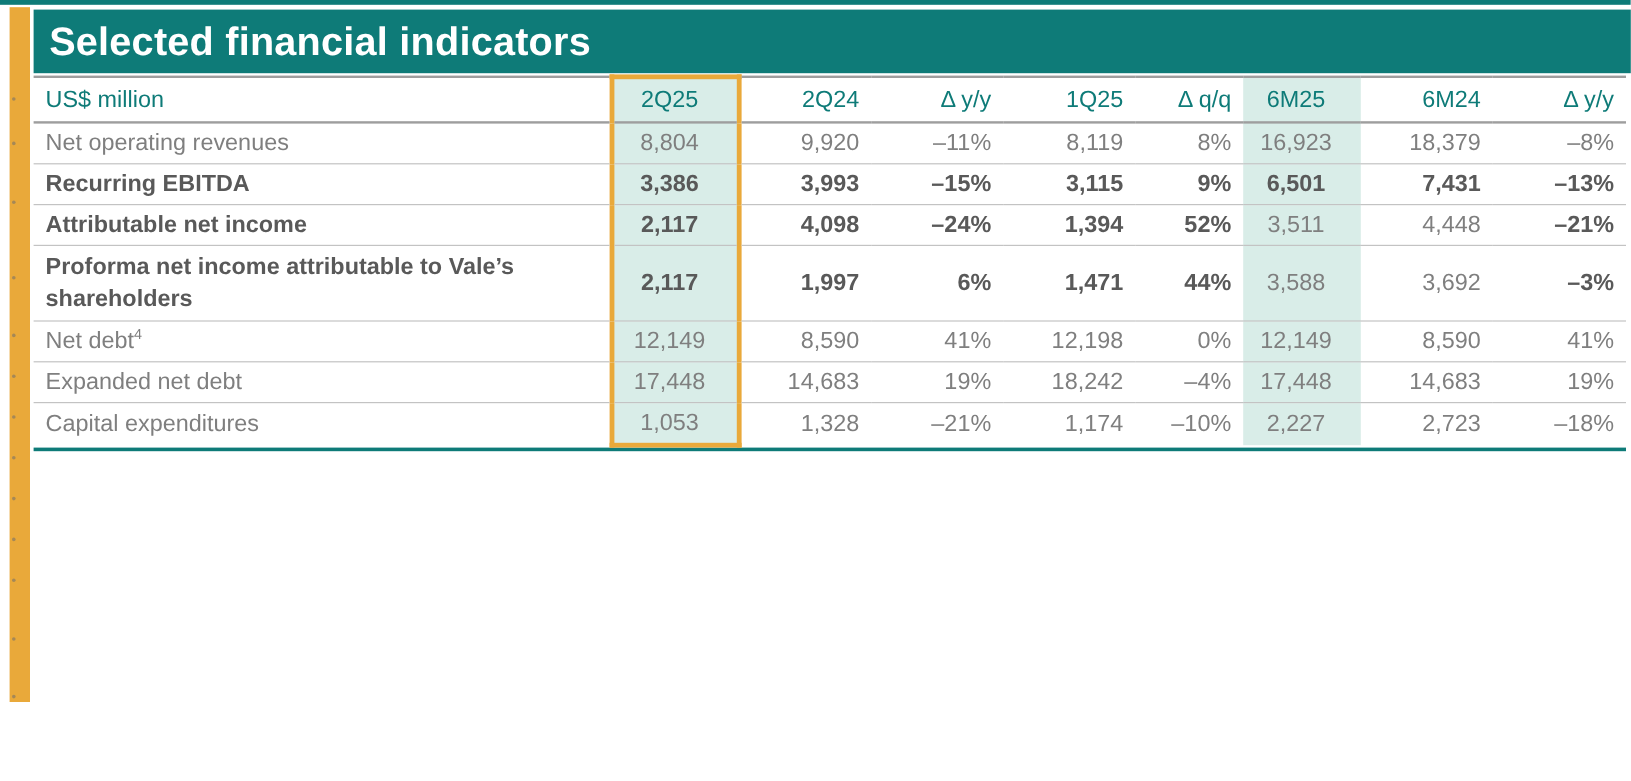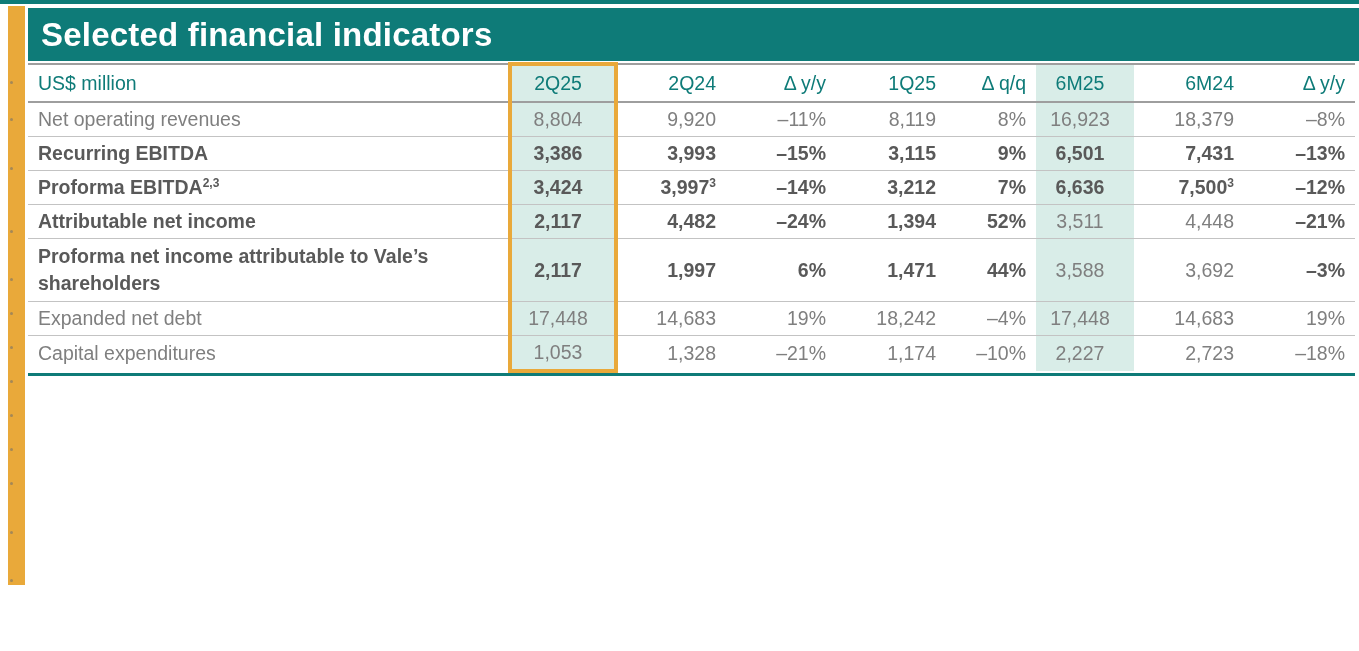--- a/index.html
+++ b/index.html
@@ -114,52 +114,52 @@
             <td class="num hl gold b">3,386</td>
             <td class="num b">3,993</td>
             <td class="num b">–15%</td>
             <td class="num b">3,115</td>
             <td class="num b">9%</td>
             <td class="num hl b">6,501</td>
             <td class="num b">7,431</td>
             <td class="num b">–13%</td>
           </tr>
           <tr class="single">
-            <td class="lbl b"><span>Proforma EBITDA</span><sup>2,3</sup></td>
-            <td class="num hl gold b">3,424</td>
-            <td class="num b">3,997<sup>3</sup></td>
-            <td class="num b">–14%</td>
-            <td class="num b">3,212</td>
-            <td class="num b">7%</td>
-            <td class="num hl b">6,636</td>
-            <td class="num b">7,500<sup>3</sup></td>
-            <td class="num b">–12%</td>
-          </tr>
-          <tr class="single">
             <td class="lbl b"><span>Attributable net income</span></td>
             <td class="num hl gold b">2,117</td>
-            <td class="num b">4,482</td>
+            <td class="num b">4,098</td>
             <td class="num b">–24%</td>
             <td class="num b">1,394</td>
             <td class="num b">52%</td>
             <td class="num hl">3,511</td>
             <td class="num">4,448</td>
             <td class="num b">–21%</td>
           </tr>
           <tr class="double">
             <td class="lbl b"><span>Proforma net income attributable to Vale’s
 shareholders</span></td>
             <td class="num hl gold b">2,117</td>
             <td class="num b">1,997</td>
             <td class="num b">6%</td>
             <td class="num b">1,471</td>
             <td class="num b">44%</td>
             <td class="num hl">3,588</td>
             <td class="num">3,692</td>
             <td class="num b">–3%</td>
+          </tr>
+          <tr class="single">
+            <td class="lbl"><span>Net debt</span><sup>4</sup></td>
+            <td class="num hl gold">12,149</td>
+            <td class="num">8,590</td>
+            <td class="num">41%</td>
+            <td class="num">12,198</td>
+            <td class="num">0%</td>
+            <td class="num hl">12,149</td>
+            <td class="num">8,590</td>
+            <td class="num">41%</td>
           </tr>
           <tr class="single">
             <td class="lbl"><span>Expanded net debt</span></td>
             <td class="num hl gold">17,448</td>
             <td class="num">14,683</td>
             <td class="num">19%</td>
             <td class="num">18,242</td>
             <td class="num">–4%</td>
             <td class="num hl">17,448</td>
             <td class="num">14,683</td>

